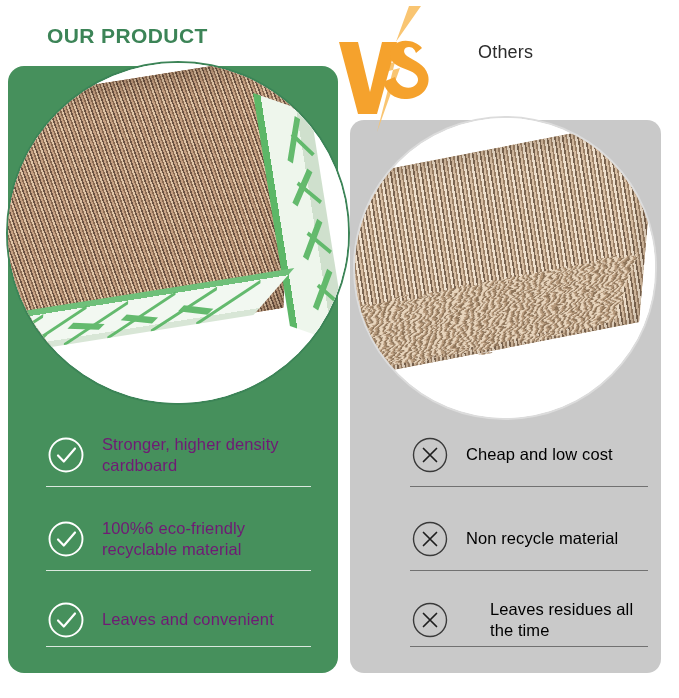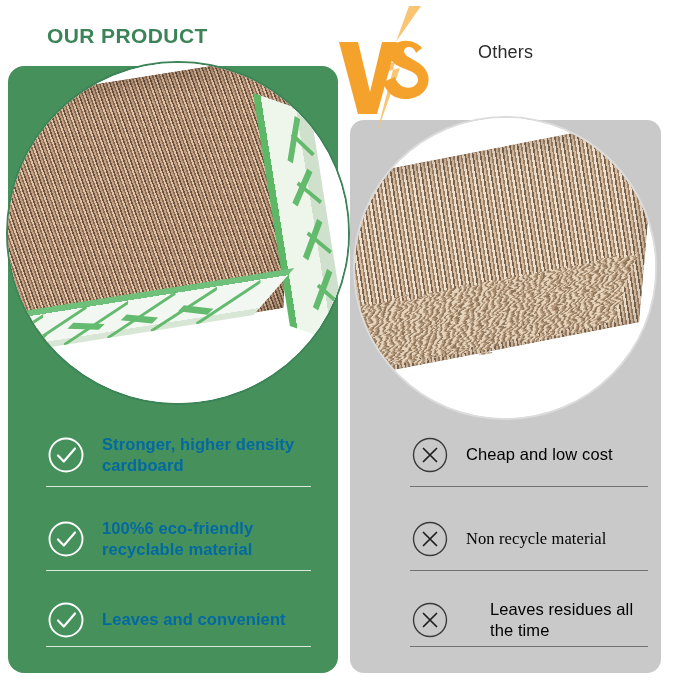--- a/index.html
+++ b/index.html
@@ -97,21 +97,21 @@
   }
 
   
   .flist{position:absolute;}
   #flist-left{left:46px;top:424px;width:265px;}
   #flist-right{left:410px;top:424px;width:238px;}
   .frow-inner{display:flex;align-items:center;gap:16px;width:100%;}
   .ficon{flex:0 0 auto;width:40px;height:40px;}
   .ficon svg{display:block;width:40px;height:40px;}
   .ftext{font-size:16.5px;line-height:1.28;}
-  #flist-left .ftext{color:#0369a1;font-weight:bold;letter-spacing:.1px;}
+  #flist-left .ftext{color:#701a75;font-weight:normal;letter-spacing:.1px;}
   #flist-right .ftext{color:#000000;font-weight:normal;letter-spacing:.1px;}
 
   .divider{height:1px;width:100%;}
   #flist-left .divider{background:rgba(255,255,255,.80);}
   #flist-right .divider{background:rgba(40,40,40,.55);}
 
   .fblock{position:relative;}
   #flist-left .fblock{margin-bottom:0;}
 </style>
 </head>
@@ -232,21 +232,21 @@
           <svg viewBox="0 0 40 40">
             <circle cx="20" cy="20" r="16.5" fill="none" stroke="#3a3a3a" stroke-width="1.4"></circle>
             <path d="M13.5,13.5 L26.5,26.5 M26.5,13.5 L13.5,26.5" fill="none" stroke="#1e1e1e" stroke-width="1.7" stroke-linecap="round"></path>
           </svg>
         </span>
         <span class="ftext">Cheap and low cost</span>
       </div>
       <div class="divider"></div>
     </div>
 
-    <div class="fblock" style="height:86px;font-family:Liberation Serif, serif;">
+    <div class="fblock" style="height:86px;">
       <div class="frow-inner" style="height:62px;">
         <span class="ficon">
           <svg viewBox="0 0 40 40">
             <circle cx="20" cy="20" r="16.5" fill="none" stroke="#3a3a3a" stroke-width="1.4"></circle>
             <path d="M13.5,13.5 L26.5,26.5 M26.5,13.5 L13.5,26.5" fill="none" stroke="#1e1e1e" stroke-width="1.7" stroke-linecap="round"></path>
           </svg>
         </span>
         <span class="ftext">Non recycle material</span>
       </div>
       <div class="divider"></div>

